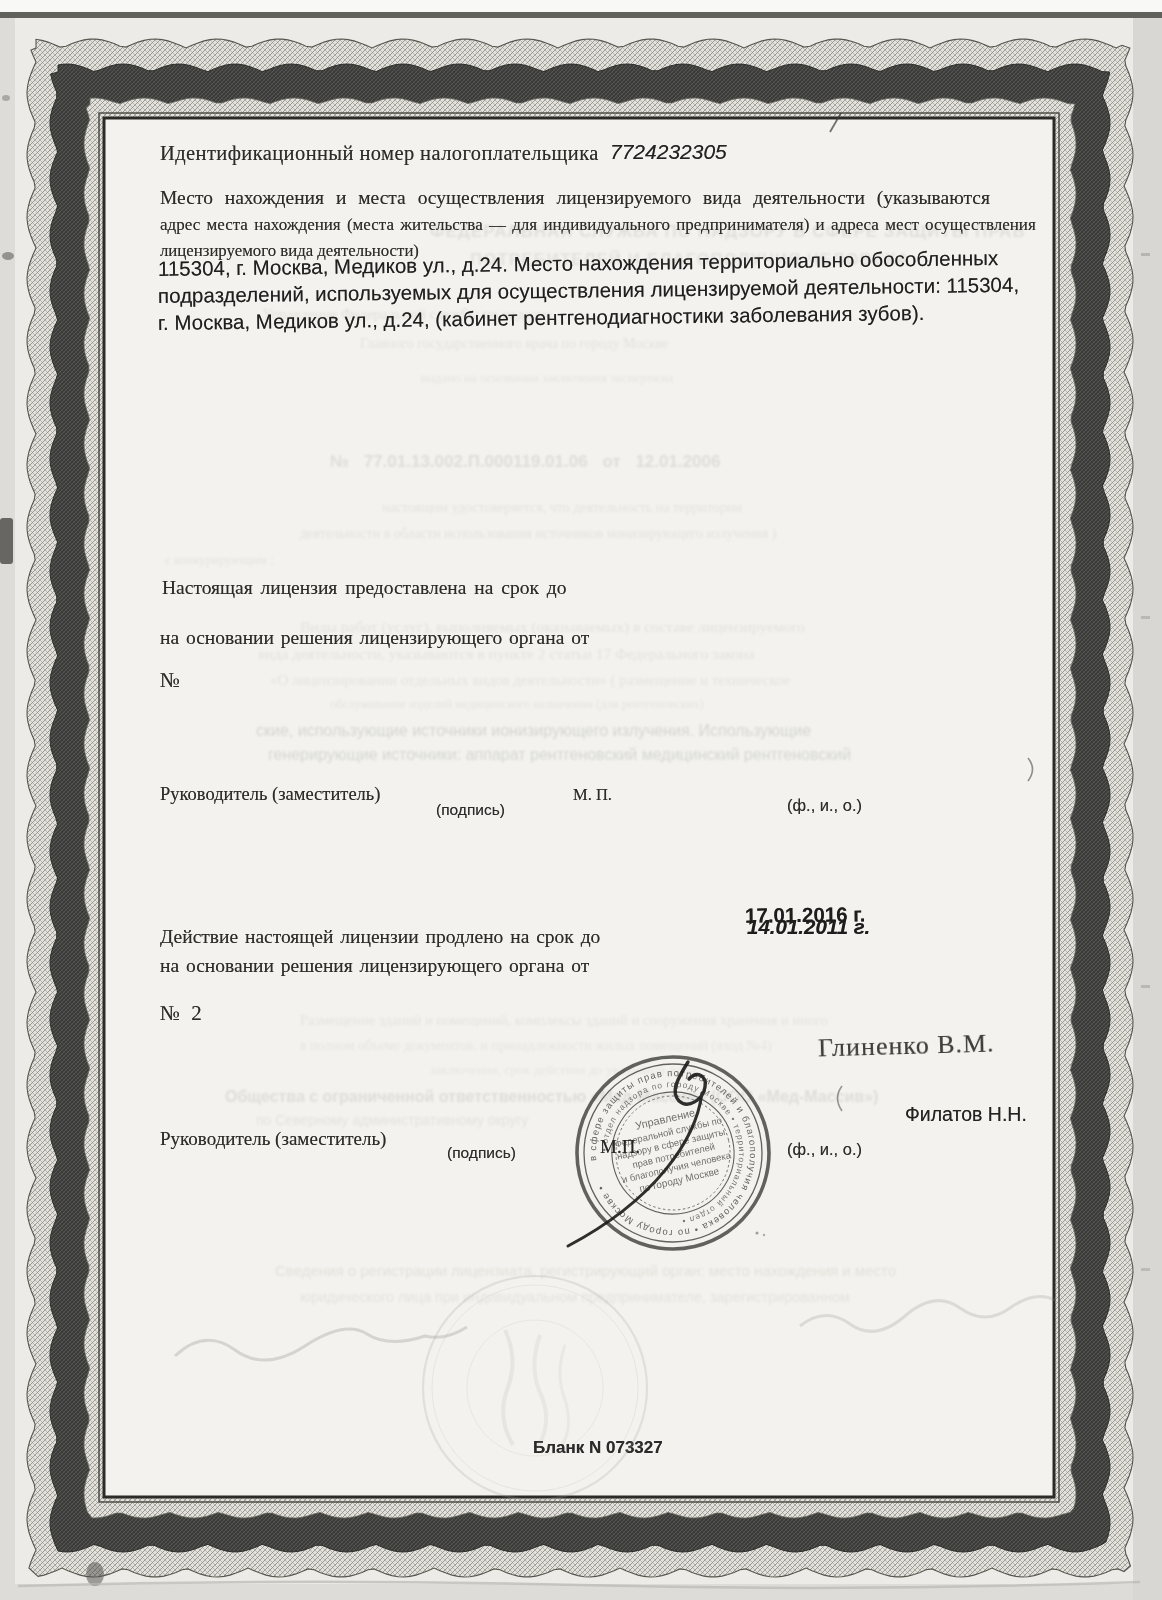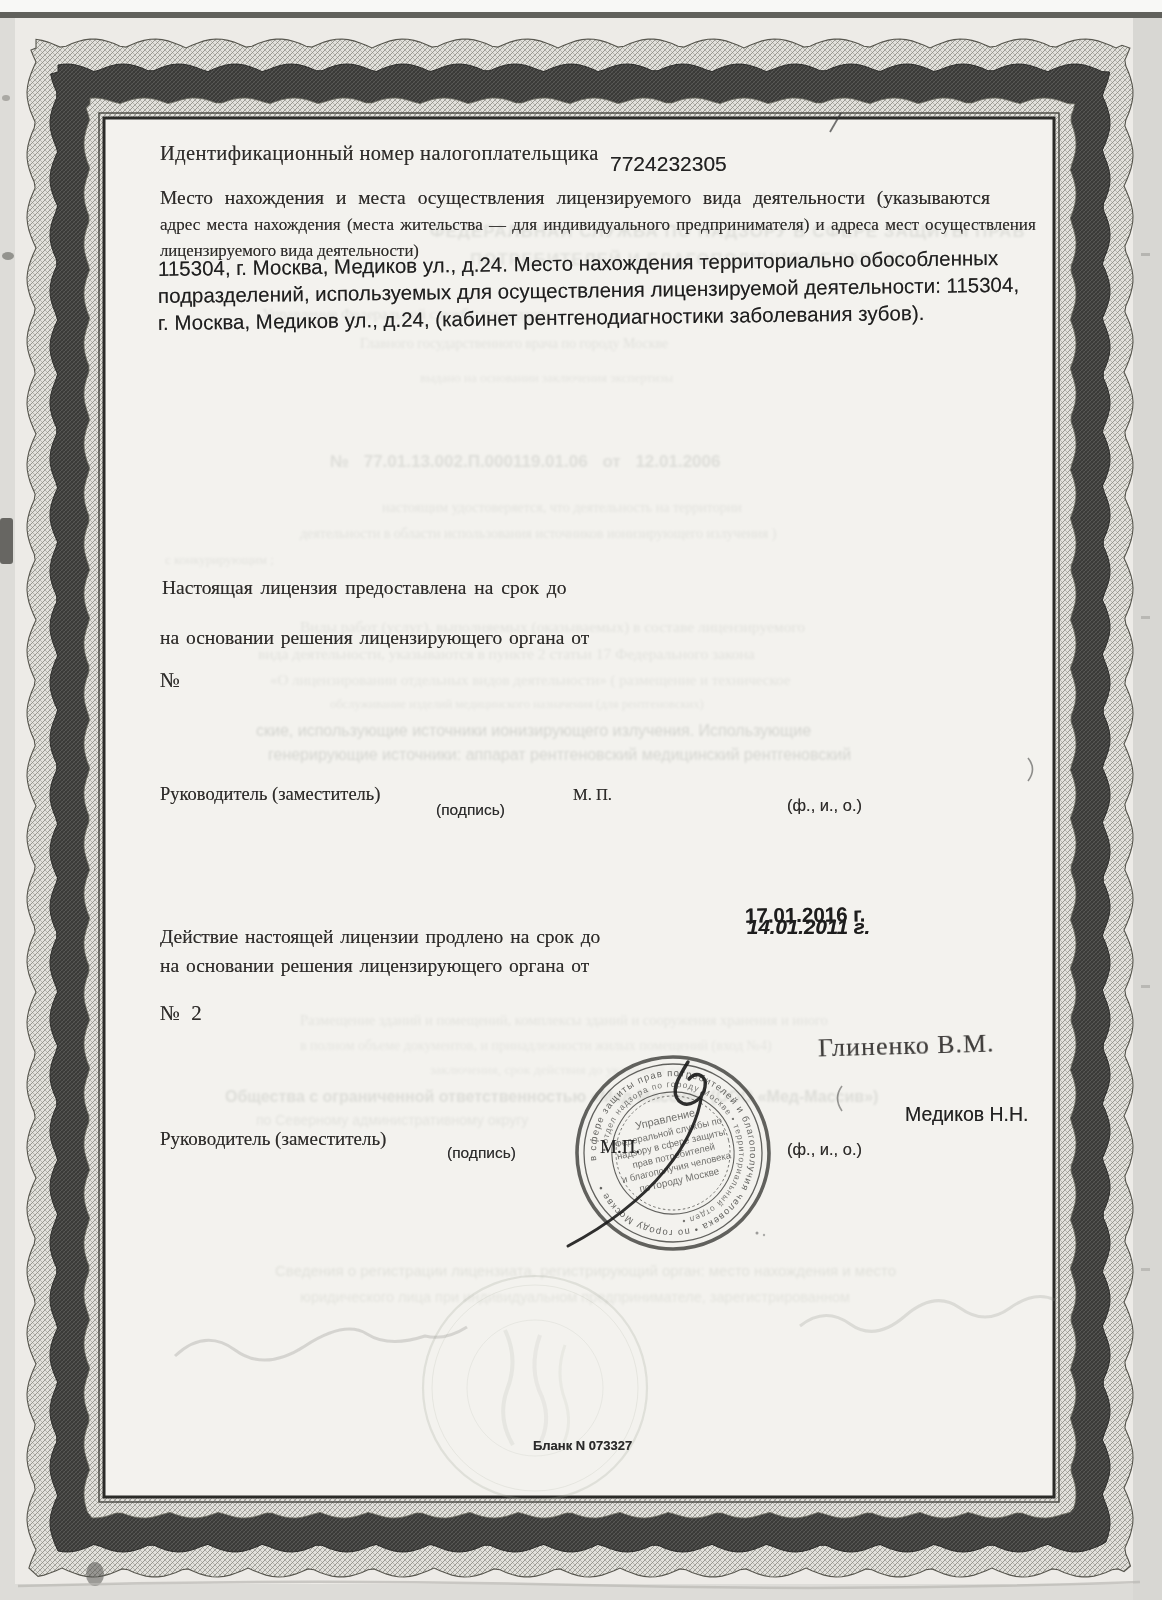--- a/index.html
+++ b/index.html
@@ -9,21 +9,21 @@
   svg.layer{position:absolute;left:0;top:0;}
   .txt{position:absolute;color:#2e2c2a;white-space:nowrap;
        text-shadow:0 0 .5px rgba(45,42,40,.55);}
   .serif{font-family:"Liberation Serif", serif;}
   .sans{font-family:"Liberation Sans", sans-serif;}
   .ghost{position:absolute;white-space:nowrap;pointer-events:none;
          font-family:"Liberation Sans", sans-serif;color:#6d746c;filter:blur(1.1px);}
   .ghost.serifg{font-family:"Liberation Serif", serif;}
   
   .inn-label{left:160px;top:142px;font-size:20.5px;letter-spacing:.4px;}
-  .inn-value{left:610px;top:152px;font-size:21px;font-weight:500;color:#222;}
+  .inn-value{left:610px;top:140px;font-size:21px;font-weight:500;color:#222;font-style:italic;}
   .p1{left:160px;top:187px;font-size:19.5px;word-spacing:7px;}
   .p2{left:160px;top:215px;font-size:17px;word-spacing:2px;}
   .p3{left:160px;top:241px;font-size:16.8px;}
   .addr{left:158px;font-size:20.5px;font-weight:500;color:#1f1f1f;transform:rotate(-.75deg);transform-origin:left center;}
   .a1{top:257px;}.a2{top:284px;}.a3{top:311px;}
   .grant1{left:162px;top:577px;font-size:19.5px;word-spacing:3px;}
   .grant2{left:160px;top:627px;font-size:19.5px;word-spacing:2px;}
   .numsign{left:160px;top:668px;font-size:21px;}
   .head1{left:160px;top:784px;font-size:18.5px;}
   .sign1{left:436px;top:801px;font-size:15.5px;color:#2c2c2c;}
@@ -34,21 +34,21 @@
   .ext2{left:160px;top:955px;font-size:19.5px;word-spacing:2px;}
   .date2{left:747px;top:915px;font-size:20.5px;font-weight:600;color:#1d1d1d;font-style:italic;}
   .num2{left:160px;top:1001px;font-size:21px;word-spacing:6px;}
   .glinenko{left:818px;top:1031px;font-size:26px;letter-spacing:1px;color:#3f3d3b;
             transform:rotate(-1.6deg);filter:blur(.25px);}
   .filatov{left:905px;top:1103px;font-size:19.5px;font-weight:500;color:#222;}
   .head2{left:160px;top:1128px;font-size:19px;}
   .sign2{left:447px;top:1144px;font-size:15.5px;color:#2c2c2c;}
   .fio2{left:787px;top:1140px;font-size:16.5px;}
   .mp2{left:600px;top:1136px;font-size:19px;color:#262626;z-index:6;}
-  .blank{left:533px;top:1438px;font-size:13px;font-weight:700;color:#2a2a2a;text-align:center;}
+  .blank{left:533px;top:1438px;font-size:17px;font-weight:700;color:#2a2a2a;text-align:center;}
   
   .g1{left:430px;top:222px;width:620px;font-size:17px;font-weight:700;opacity:.14;letter-spacing:1px;}
   .g2{left:470px;top:250px;width:560px;font-size:17px;font-weight:700;opacity:.12;letter-spacing:1px;}
   .g3{left:262px;top:306px;font-size:15px;opacity:.15;}
   .g4{left:360px;top:336px;font-size:14px;opacity:.13;}
   .g5{left:420px;top:370px;font-size:13px;opacity:.11;}
   .g6{left:330px;top:452px;font-size:17px;font-weight:700;opacity:.16;word-spacing:10px;}
   .g7{left:382px;top:500px;font-size:14px;opacity:.12;}
   .g8{left:300px;top:526px;font-size:14px;opacity:.13;}
   .g8b{left:165px;top:552px;font-size:13px;opacity:.12;}
@@ -159,21 +159,21 @@
     <div class="txt serif mp1">М.  П.</div>
     <div class="txt sans fio1">(ф., и., о.)</div>
 
     <div class="txt serif ext1">Действие настоящей лицензии продлено на срок до</div>
     <div class="txt sans date1">17.01.2016 г.</div>
     <div class="txt serif ext2">на основании решения лицензирующего органа от</div>
     <div class="txt sans date2">14.01.2011 г.</div>
     <div class="txt serif num2">№  2</div>
 
     <div class="txt serif glinenko">Глиненко В.М.</div>
-    <div class="txt sans filatov">Медиков Н.Н.</div>
+    <div class="txt sans filatov">Филатов Н.Н.</div>
 
     <div class="txt serif head2">Руководитель (заместитель)</div>
     <div class="txt sans sign2">(подпись)</div>
     <div class="txt sans fio2">(ф., и., о.)</div>
     <div class="txt serif mp2">М.П.</div>
 
     <div class="txt sans blank">Бланк N 073327</div>
   </div>
 
   <div class="stamp-wrap">

